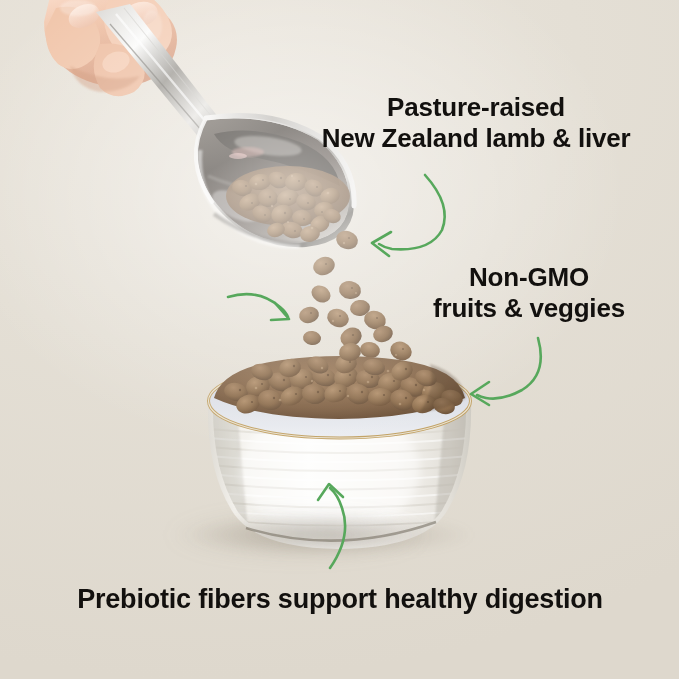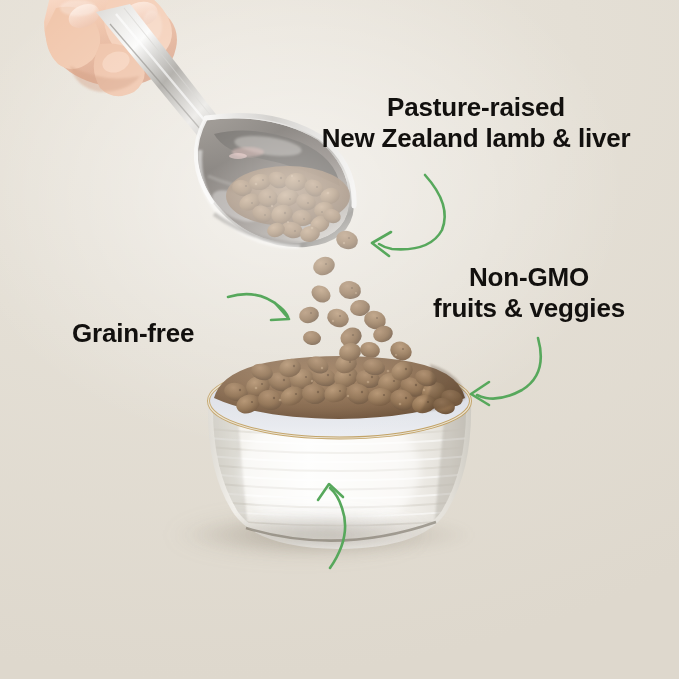--- a/index.html
+++ b/index.html
@@ -423,16 +423,16 @@
       </g>
     </g>
   </svg>
 
   <div class="label" id="lbl-lamb">Pasture-raised
 New Zealand lamb &amp; liver</div>
 
   <div class="label" id="lbl-gmo">Non-GMO
 fruits &amp; veggies</div>
 
-  <div class="label" id="lbl-grain">Grain-free</div>
-
+
+  <div class="label" id="lbl-preb">Prebiotic fibers support healthy digestion</div>
 
 </div>
 
 </body></html>

